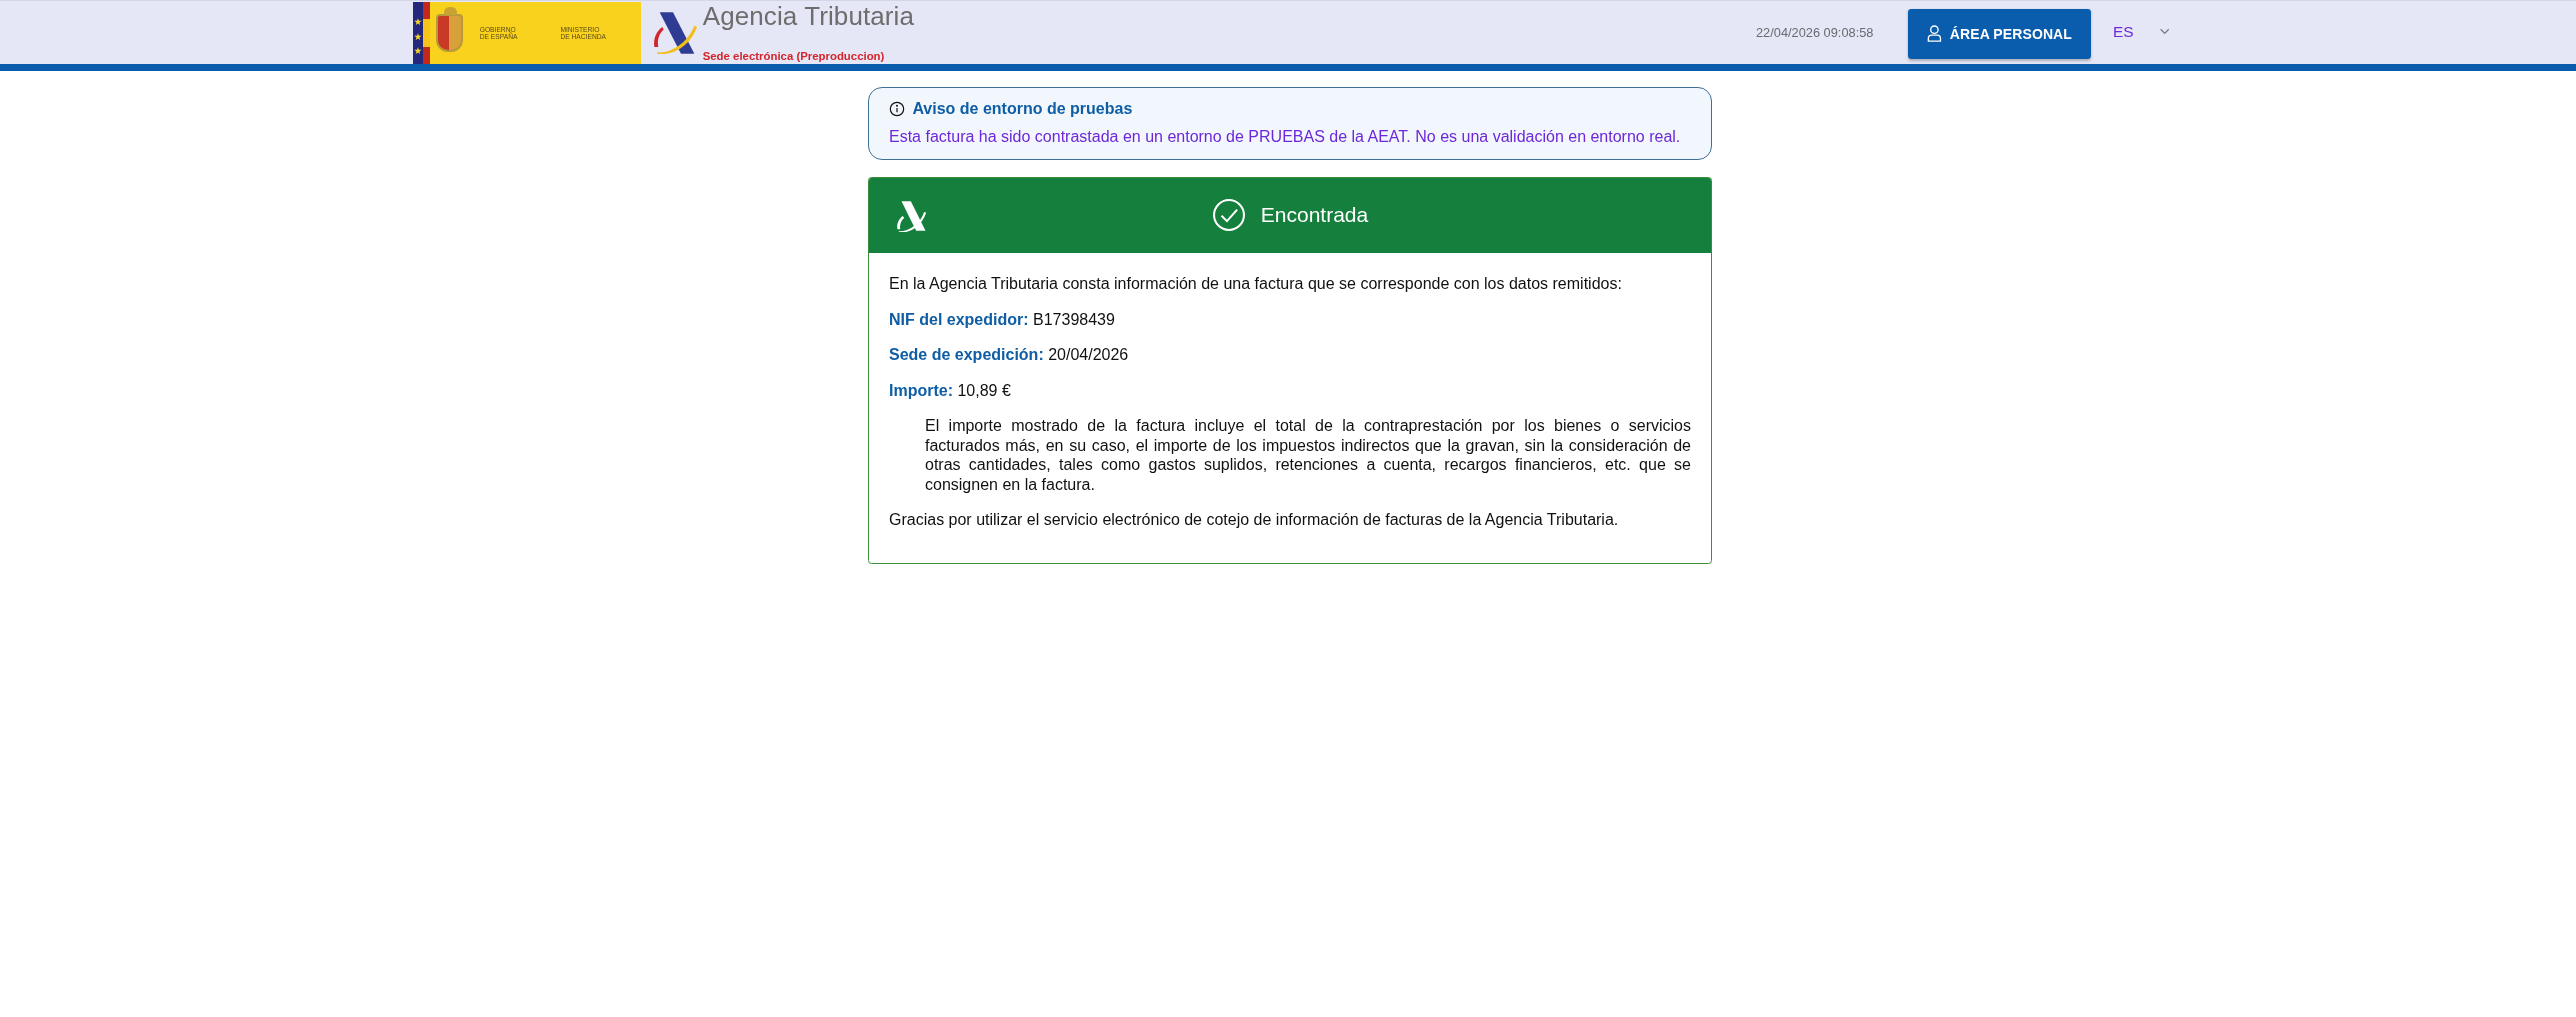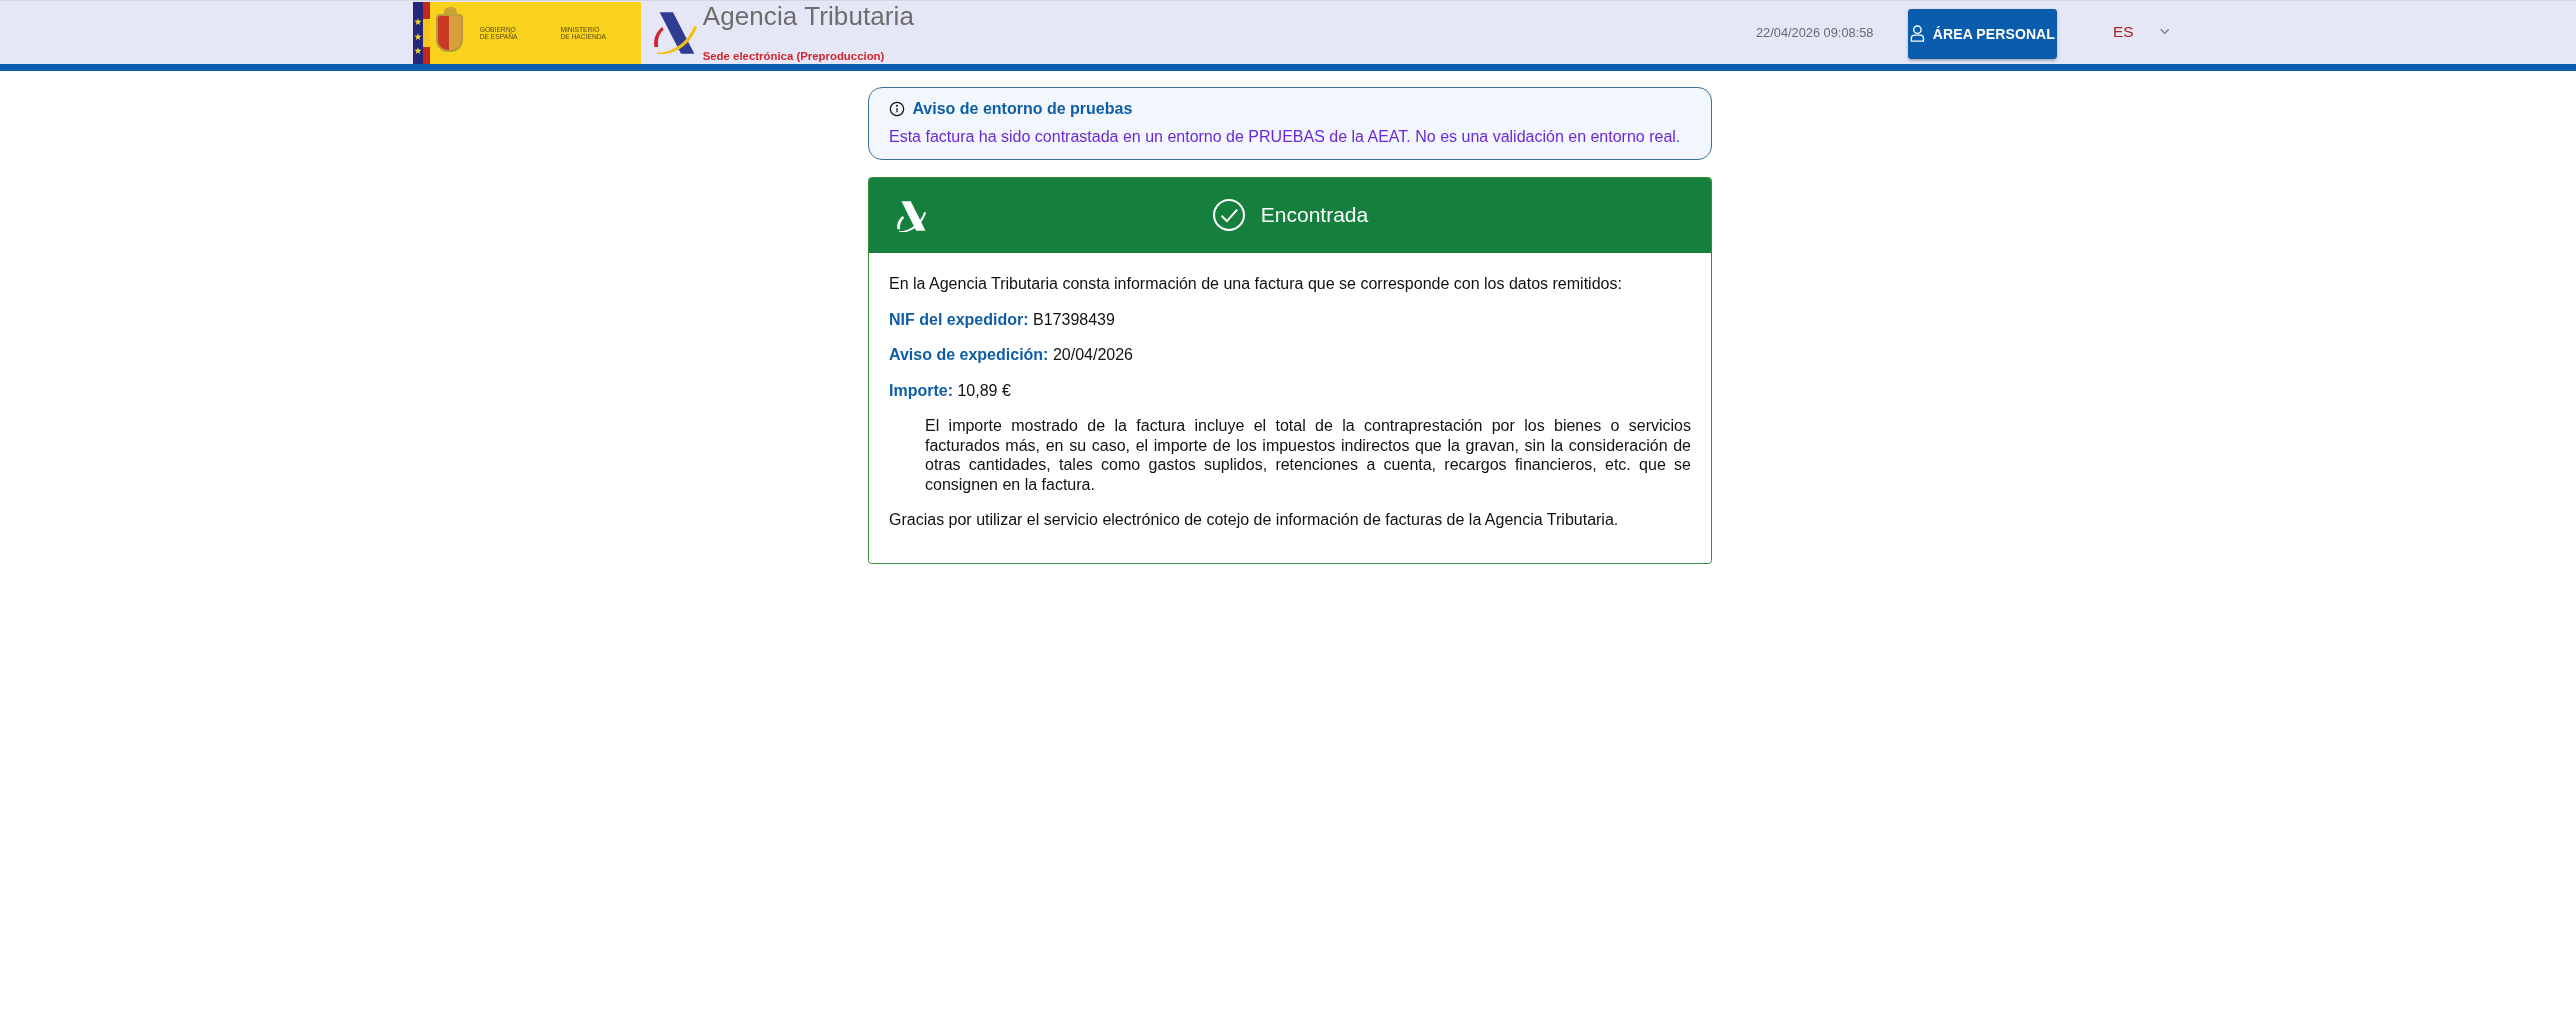--- a/index.html
+++ b/index.html
@@ -20,23 +20,23 @@
   .gov-text.t1 { margin-left: 10px; width: 74px; }
   .gov-text.t2 { margin-left: 6.7px; width: 54px; }
 
   .aeat-logo { position: absolute; left: 650px; top: 8px; height: 47px; display: flex; align-items: center; }
   .aeat-mark { width: 50px; height: 44px; position: relative; }
   .aeat-title { margin-left: 2.7px; display: flex; flex-direction: column; }
   .aeat-name { font-family: Liberation Sans, sans-serif; font-size: 26px; color: #6d6d6d; line-height: 27px; letter-spacing: 0.1px; }
   .aeat-sub { font-size: 11.4px; color: #d3262c; font-weight: bold; line-height: 12px; margin-left: 0; margin-top: 20px; }
 
   .datetime { position: absolute; left: 1756px; top: 24px; font-size: 12.8px; color: #6a6a72; }
-  .area-btn { position: absolute; left: 1908px; top: 8px; width: 149px; height: 50px; background: #0a5cad; border-radius: 3.4px; box-shadow: 0 1.3px 2.7px rgba(0,0,0,0.25); display: flex; align-items: center; justify-content: center; color: #fff; font-weight: bold; font-size: 14px; letter-spacing: 0.1px; cursor: pointer; }
+  .area-btn { position: absolute; left: 1908px; top: 8px; width: 183px; height: 50px; background: #0a5cad; border-radius: 3.4px; box-shadow: 0 1.3px 2.7px rgba(0,0,0,0.25); display: flex; align-items: center; justify-content: center; color: #fff; font-weight: bold; font-size: 14px; letter-spacing: 0.1px; cursor: pointer; }
   .area-btn .user-icon { width: 14.8px; height: 17.5px; margin-right: 8px; }
-  .lang { position: absolute; left: 2113px; top: 21.5px; font-size: 15.4px; color: #b91c1c; display: flex; align-items: center; cursor: pointer; gap: 20px; }
+  .lang { position: absolute; left: 2113px; top: 21.5px; font-size: 15.4px; color: #6d28d9; display: flex; align-items: center; cursor: pointer; gap: 20px; }
   .lang .chev { margin-left: 6px; width: 9.4px; height: 6.7px; }
 
   .notice { position: absolute; left: 868px; top: 87px; width: 844px; height: 73px; background: #f1f7fc; border: 1px solid #3e7096; border-radius: 14px; }
   .notice-title { position: absolute; left: 20px; top: 12px; display: flex; align-items: center; font-size: 16px; font-weight: bold; color: #0f5ea5; }
   .notice-title .info-icon { width: 16px; height: 16px; margin-right: 7.4px; }
   .notice-text { position: absolute; left: 20px; top: 40px; font-size: 16px; color: #6d28d9; }
 
   .card { position: absolute; left: 868px; top: 177px; width: 844px; height: 387px; border: 1px solid #3c8f3a; border-radius: 3.4px; overflow: hidden; background: #fff; }
   .card-head { position: relative; height: 75px; background: #15803d; }
   .card-logo { position: absolute; left: 27px; top: 22px; width: 31px; height: 32px; }
@@ -125,19 +125,19 @@
       <svg class="check-icon" viewBox="0 0 50 50" fill="none" stroke="#fff" stroke-width="3">
         <circle cx="25" cy="25" r="22"></circle>
           <polyline points="14,26 22,34 37,17"></polyline>
       </svg>
       <span>Encontrada</span>
     </div>
   </div>
   <div class="card-body">
     <p>En la Agencia Tributaria consta información de una factura que se corresponde con los datos remitidos:</p>
     <p><span class="lbl">NIF del expedidor:</span> <span>B17398439</span></p>
-    <p><span class="lbl">Aviso de expedición:</span> <span>20/04/2026</span></p>
+    <p><span class="lbl">Sede de expedición:</span> <span>20/04/2026</span></p>
     <p><span class="lbl">Importe:</span> <span>10,89 €</span></p>
     <p class="justify">El importe mostrado de la factura incluye el total de la contraprestación por los bienes o servicios facturados más, en su caso, el importe de los impuestos indirectos que la gravan, sin la consideración de otras cantidades, tales como gastos suplidos, retenciones a cuenta, recargos financieros, etc. que se consignen en la factura.</p>
     <p>Gracias por utilizar el servicio electrónico de cotejo de información de facturas de la Agencia Tributaria.</p>
   </div>
 </section>
 
 
 </body></html>

